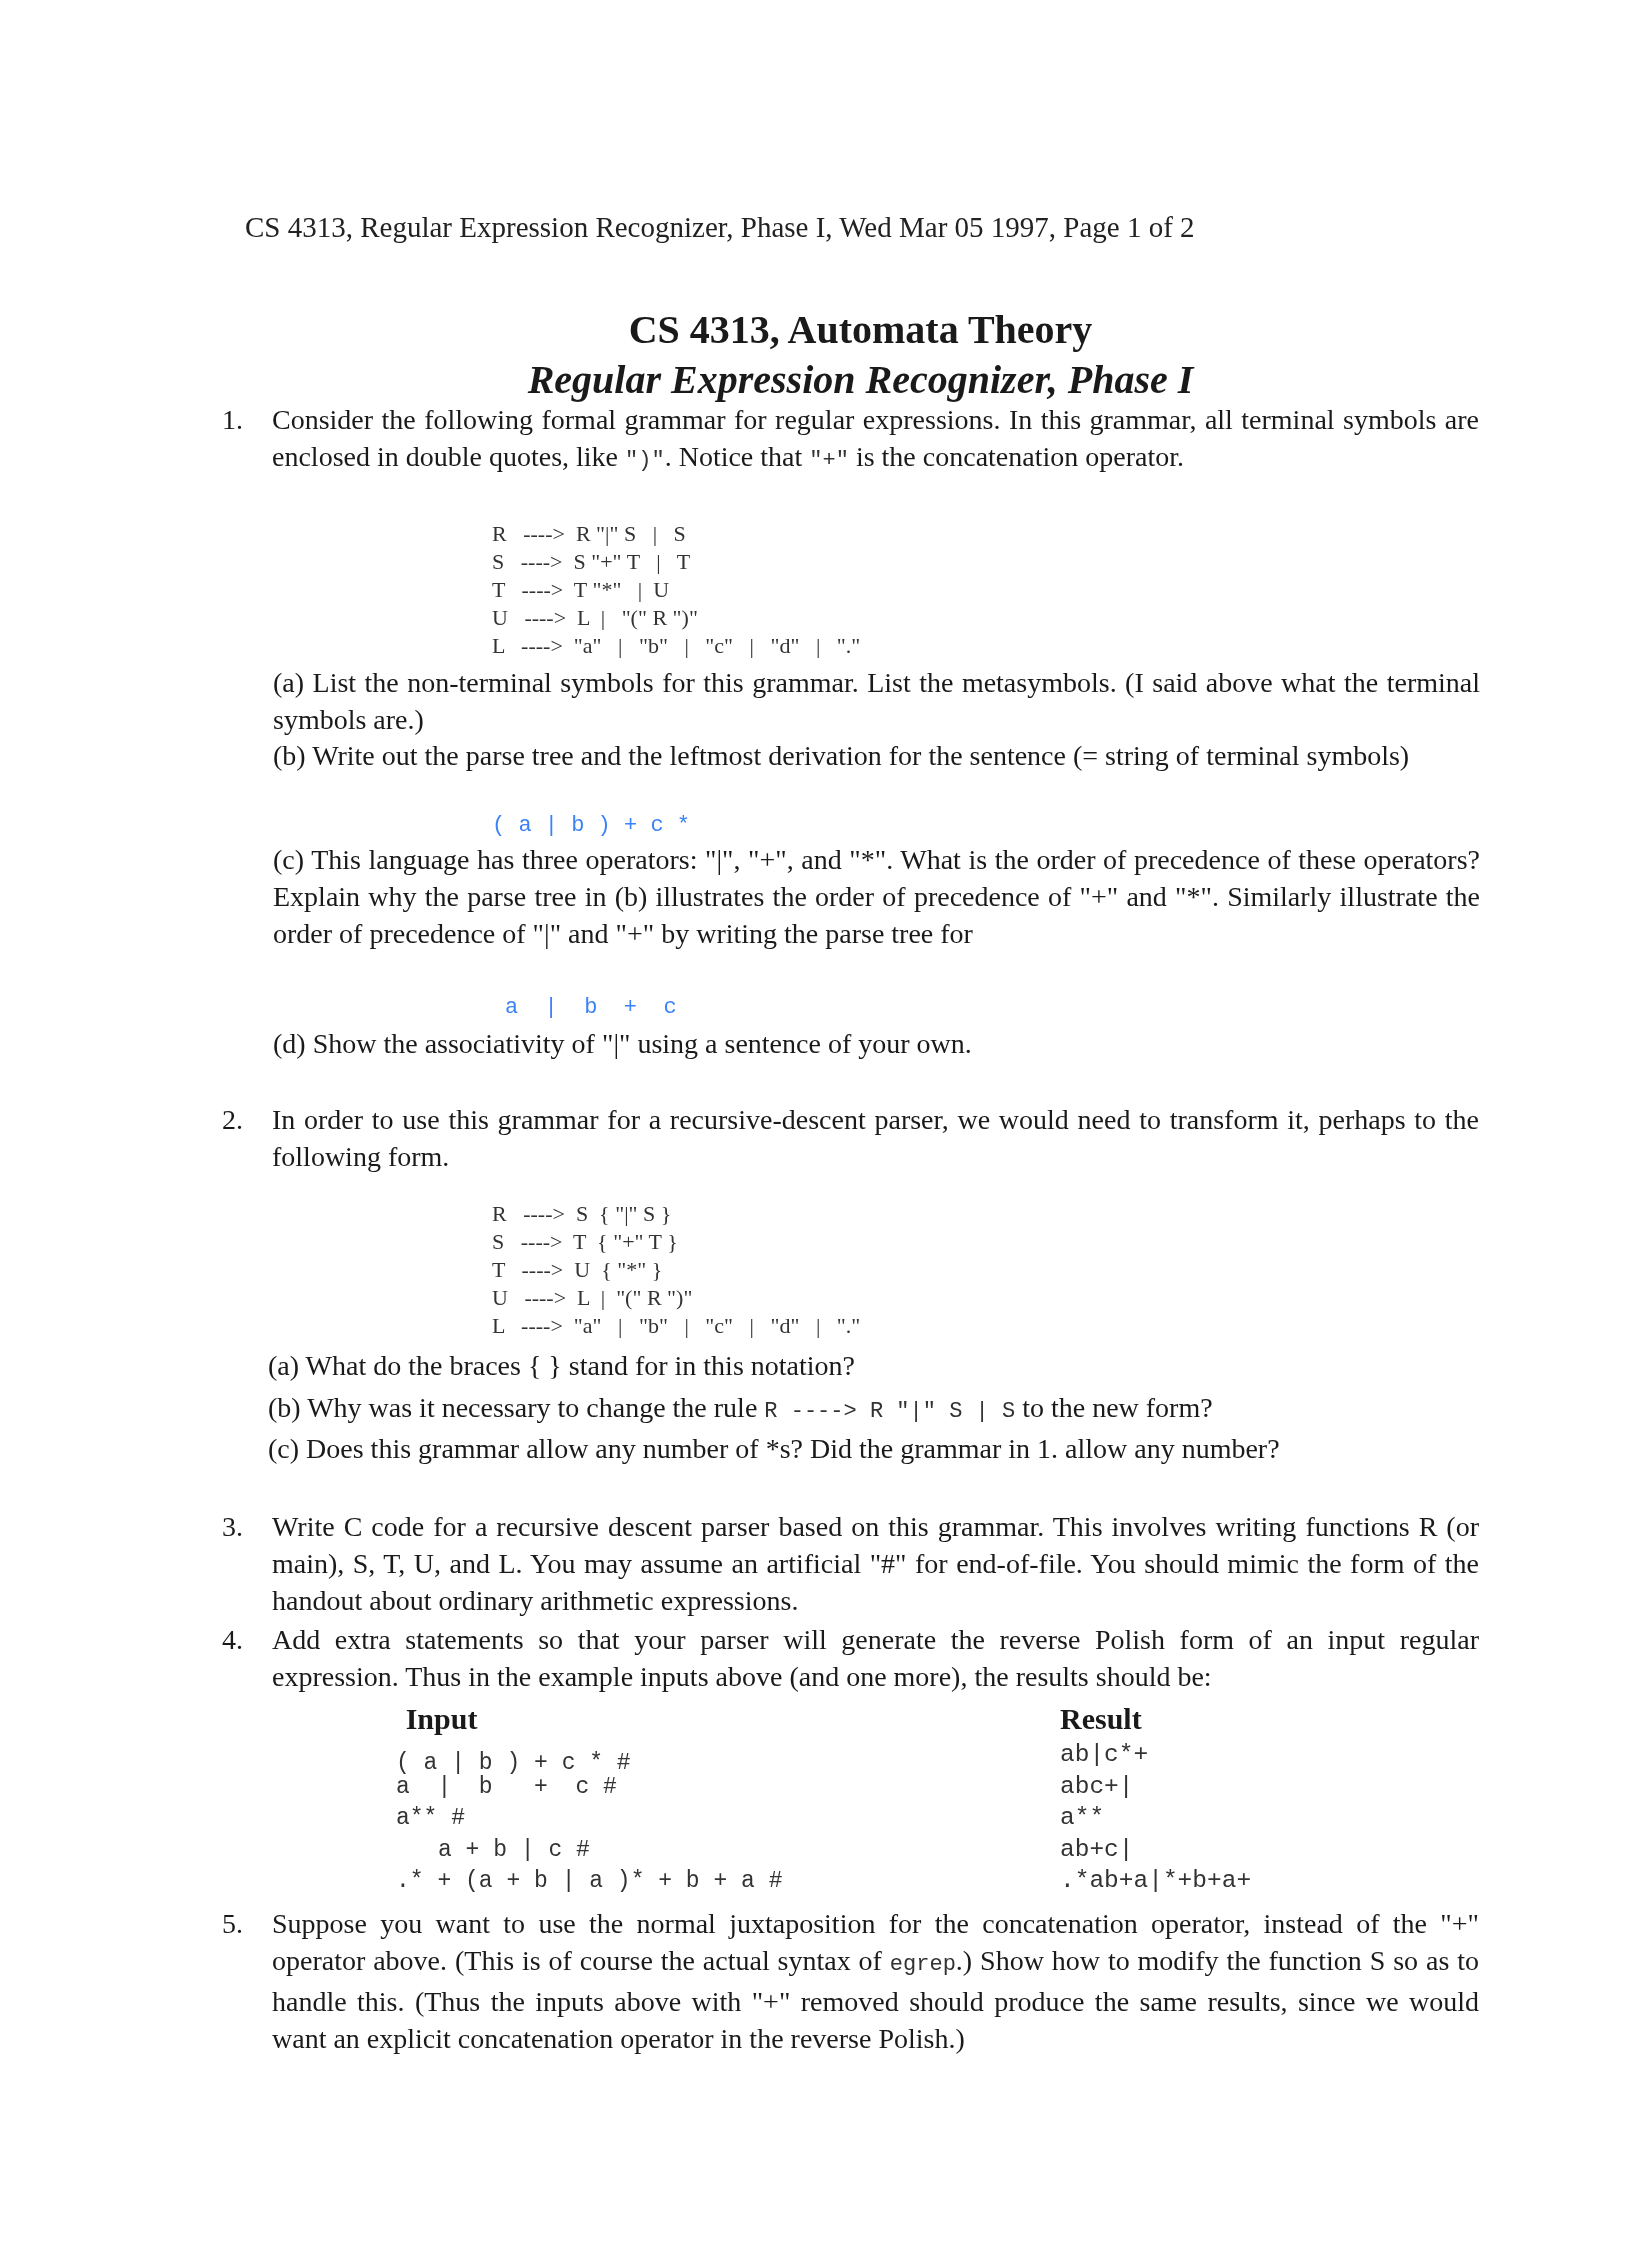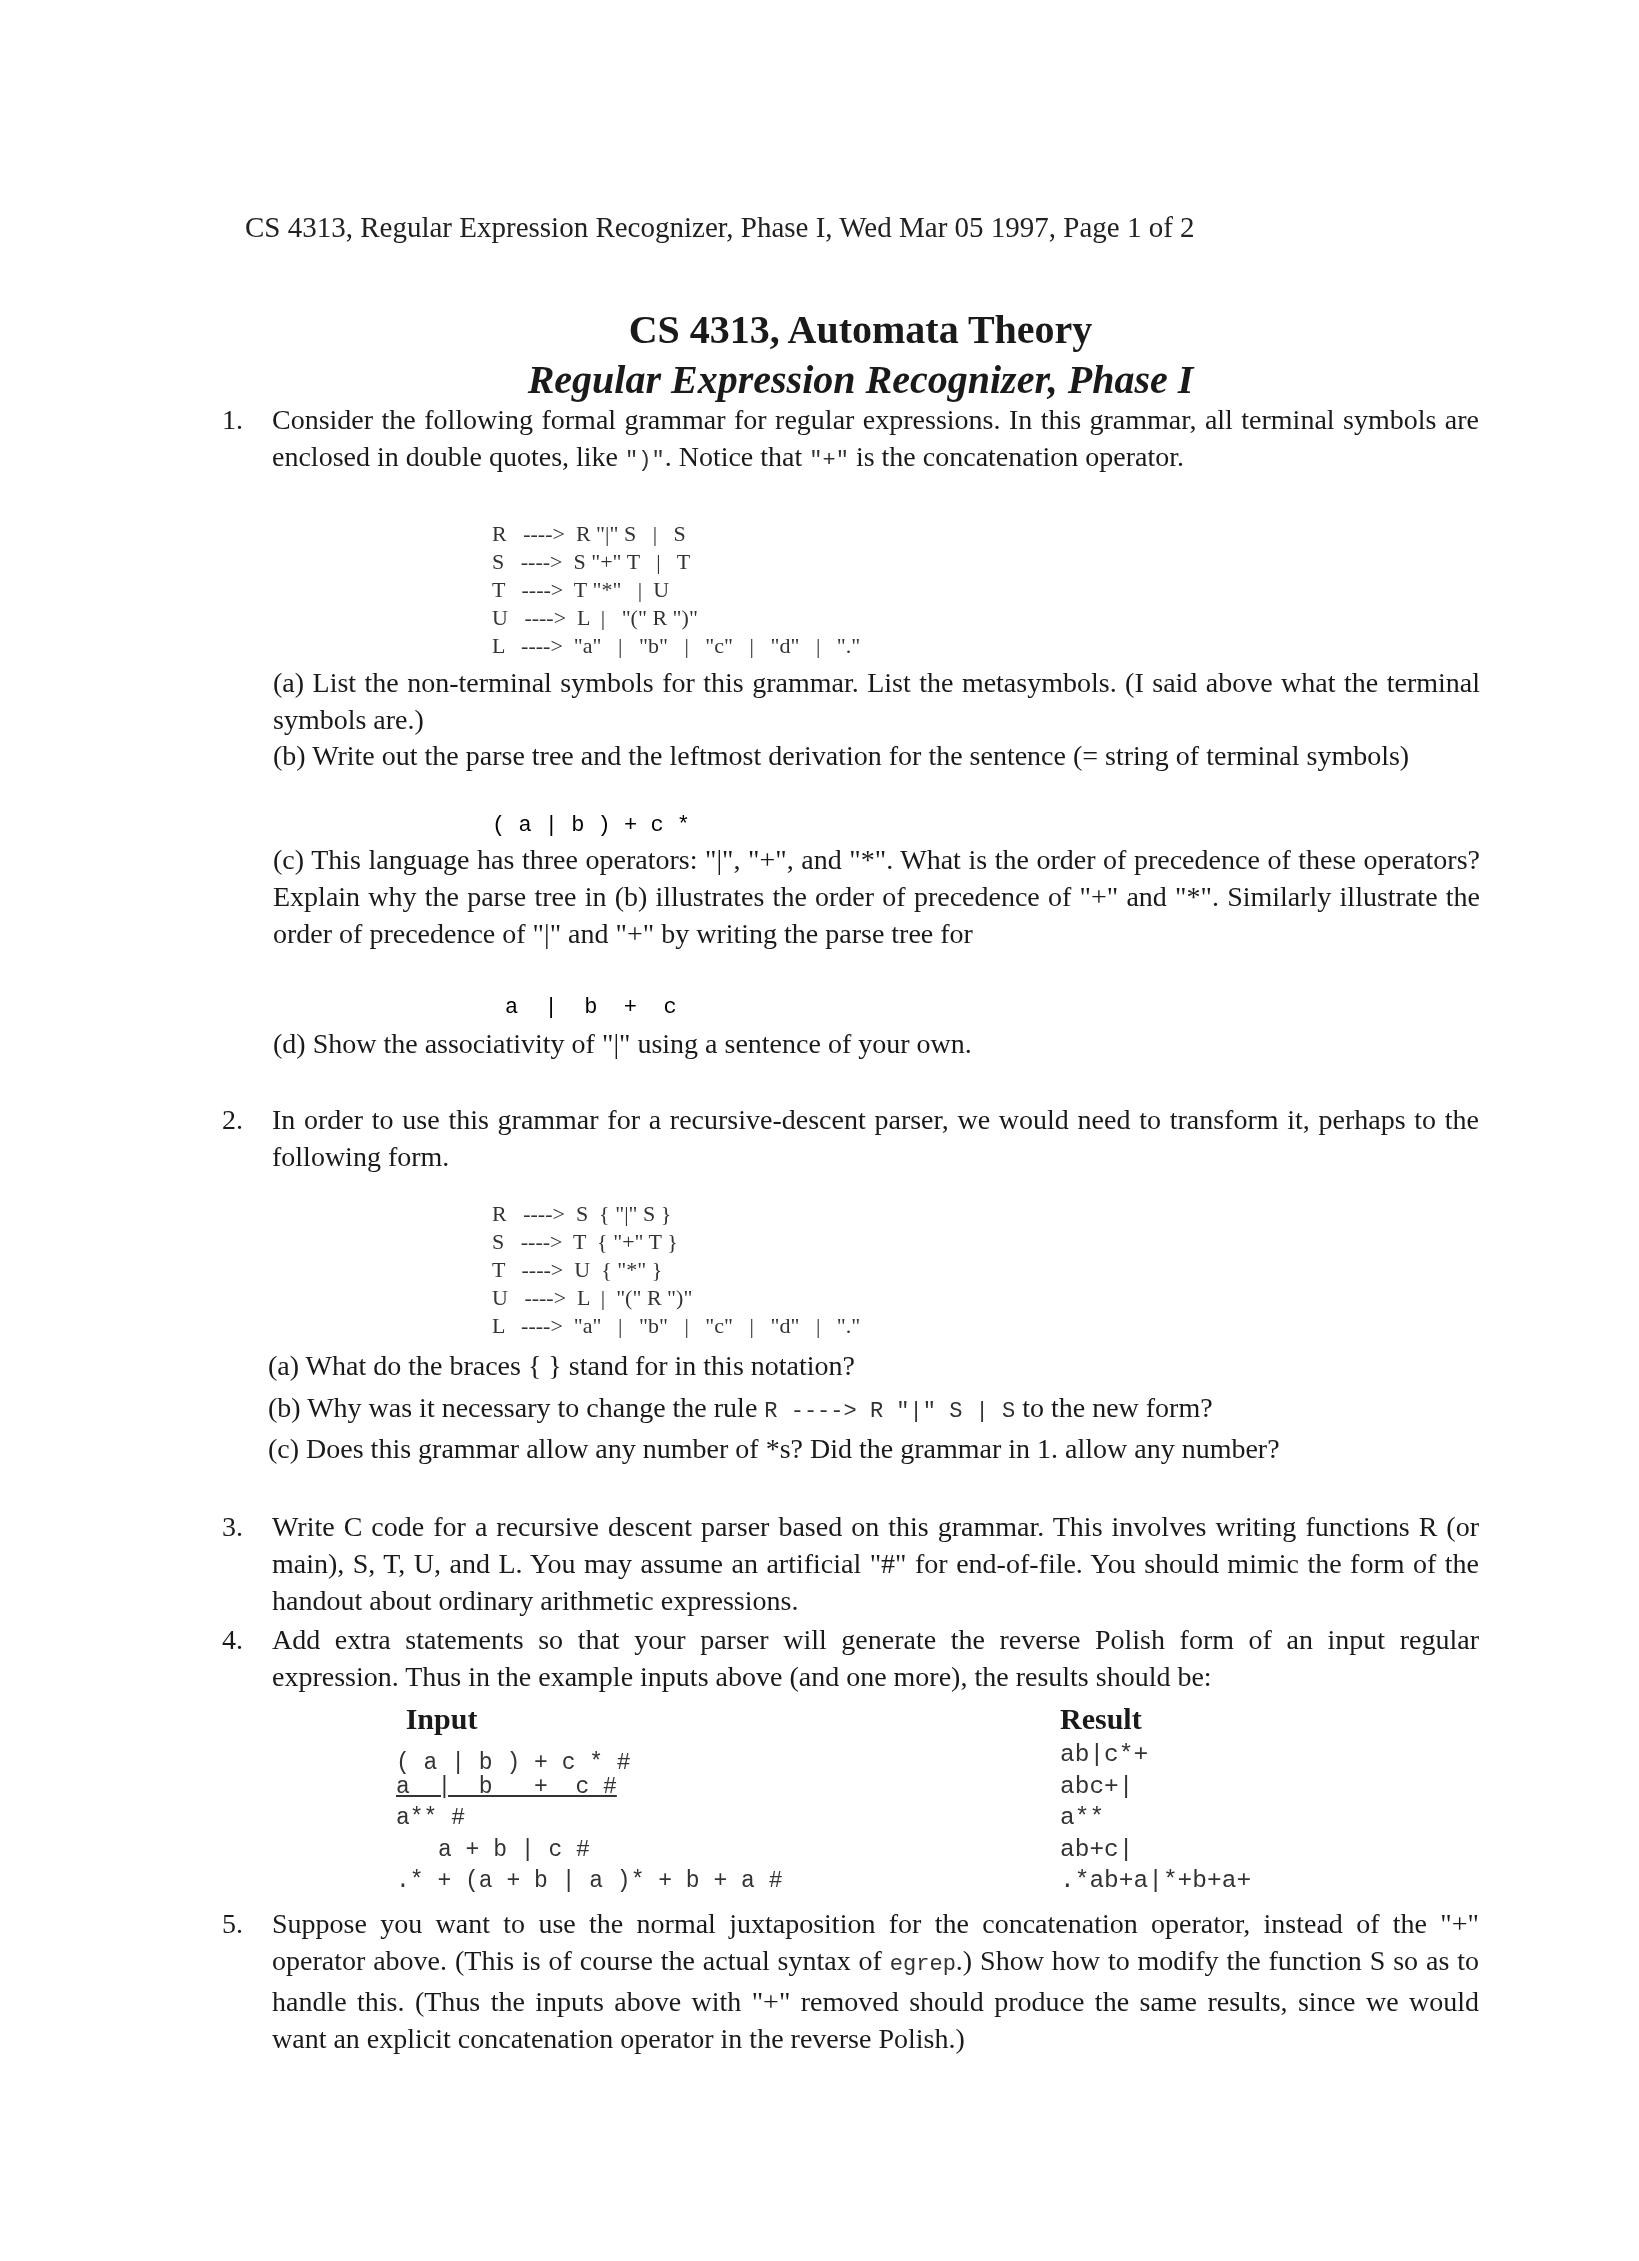--- a/index.html
+++ b/index.html
@@ -25,21 +25,21 @@
   .item .body { margin-left: 50px; }
   .grammar {
     position: absolute; left: 492px; font-size: 22px; line-height: 28px; color: #333;
   }
   .grammar .row { white-space: pre; height: 28px; }
   .inline-mono { font-family: "Liberation Mono", "DejaVu Sans Mono", monospace; font-size: 22px; color: #333; }
   .sub {
     position: absolute; left: 273px; width: 1207px; font-size: 28px;
     line-height: 37px; text-align: justify;
   }
-  .codeline { position: absolute; font-family: "Liberation Mono", monospace; font-size: 22px; color: #000000; white-space: pre; }
+  .codeline { position: absolute; font-family: "Liberation Mono", monospace; font-size: 22px; color: #3b82f6; white-space: pre; }
   .examples { position: absolute; left: 396px; top: 1702px; width: 967px; }
   .examples .hdr { position: absolute; font-weight: bold; font-size: 30px; }
   .examples .in { position: absolute; left: 0; font-family: "Liberation Mono", monospace; font-size: 23px; white-space: pre; color: #333; }
   .examples .out { position: absolute; left: 664px; font-family: "Liberation Mono", monospace; font-size: 24.5px; white-space: pre; color: #333; }
 </style>
 </head>
 <body>
 
 <div class="running-head">CS 4313, Regular Expression Recognizer, Phase I, Wed Mar 05 1997, Page 1 of 2</div>
 <div class="title t1">CS 4313, Automata Theory</div>
@@ -96,21 +96,21 @@
   <div class="body">
     <span>Add extra statements so that your parser will generate the </span><span class="it">reverse Polish</span><span> form of an input regular expression. Thus in the example inputs above (and one more), the results should be:</span>
   </div>
 </div>
 
 <div class="examples">
   <div class="hdr" style="left:9.7px; top:0;">Input</div>
   <div class="hdr" style="left:664px; top:0;">Result</div>
   <div class="in" style="top:48px;">( a | b ) + c * #</div>
   <div class="out" style="top:39px;">ab|c*+</div>
-  <div class="in" style="top:72px;text-decoration:underline;">a  |  b   +  c #</div>
+  <div class="in" style="top:72px;">a  |  b   +  c #</div>
   <div class="out" style="top:71px;">abc+|</div>
   <div class="in" style="top:103px;">a** #</div>
   <div class="out" style="top:102px;">a**</div>
   <div class="in" style="top:135px;margin-left:42px;">a + b | c #</div>
   <div class="out" style="top:134px;">ab+c|</div>
   <div class="in" style="top:166px;">.* + (a + b | a )* + b + a #</div>
   <div class="out" style="top:165px;">.*ab+a|*+b+a+</div>
 </div>
 
 <div class="item" style="top:1905px;">

